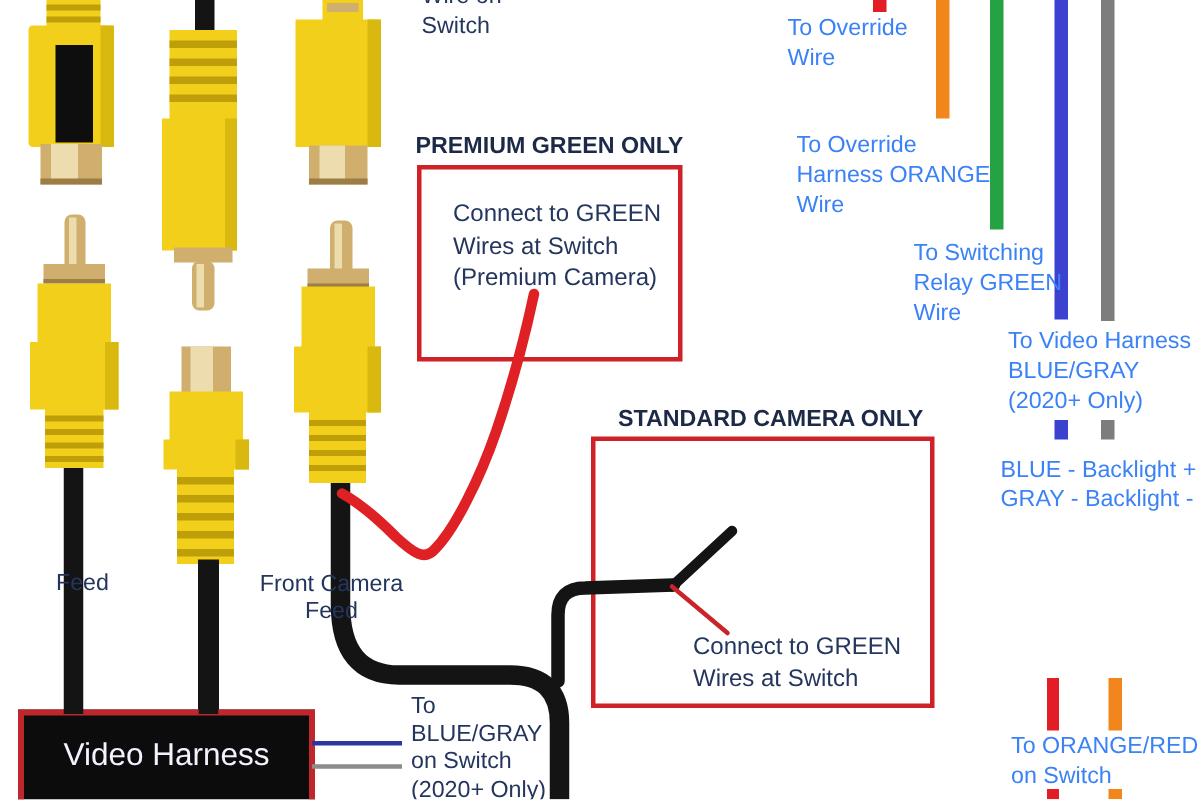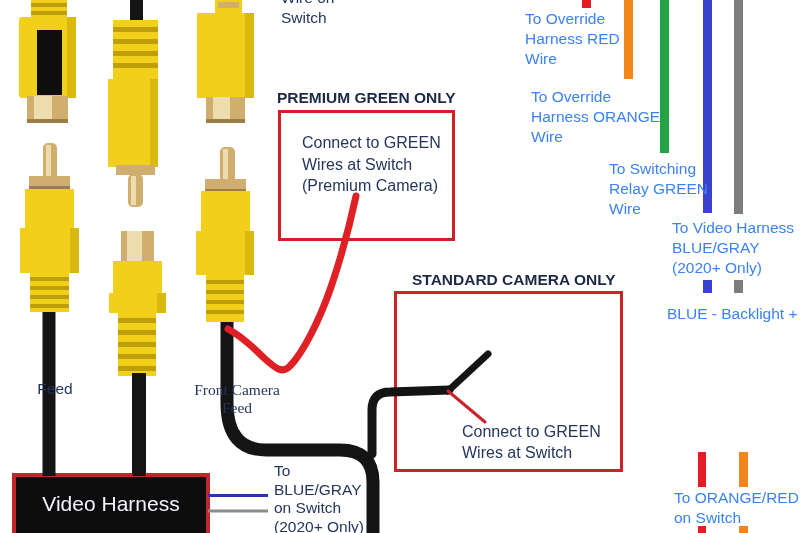--- a/index.html
+++ b/index.html
@@ -153,21 +153,20 @@
   <div class="abs heading" style="left:412px;top:271px;">STANDARD CAMERA ONLY</div>
 
 
   <div class="abs navy z6" style="left:462px;top:421px;font-size:16px;line-height:21px;">
     <div>Connect to GREEN</div>
     <div>Wires at Switch</div>
   </div>
 
   <div class="abs charcoal z6" style="left:525px;top:9px;">
     <div>To Override</div>
-    <div>Harness RED</div>
     <div>Wire</div>
   </div>
 
   <div class="abs charcoal z6" style="left:531px;top:87px;">
     <div>To Override</div>
     <div>Harness ORANGE</div>
     <div>Wire</div>
   </div>
 
   <div class="abs charcoal z6" style="left:609px;top:159px;">
@@ -177,33 +176,34 @@
   </div>
 
   <div class="abs charcoal z6" style="left:672px;top:218px;">
     <div>To Video Harness</div>
     <div>BLUE/GRAY</div>
     <div>(2020+ Only)</div>
   </div>
 
   <div class="abs charcoal z6" style="left:667px;top:304px;line-height:19px;">
     <div>BLUE - Backlight +</div>
+    <div>GRAY - Backlight -</div>
   </div>
 
   <div class="abs charcoal z6" style="left:674px;top:488px;">
     <div>To ORANGE/RED</div>
     <div>on Switch</div>
   </div>
 
   <div class="abs navy center z6" style="left:5px;top:380px;width:100px;line-height:18px;">
     <div>Feed</div>
   </div>
 
 
-  <div class="abs navy center z6" style="left:187px;top:381px;width:100px;line-height:18px;font-family:Liberation Serif, serif;">
+  <div class="abs navy center z6" style="left:171px;top:381px;width:100px;line-height:18px;">
     <div>Front Camera</div>
     <div>Feed</div>
   </div>
 
   <div class="abs" id="vh-label">Video Harness</div>
 
   <div class="abs navy z6" style="left:274px;top:462px;line-height:18.5px;">
     <div>To</div>
     <div>BLUE/GRAY</div>
     <div>on Switch</div>

